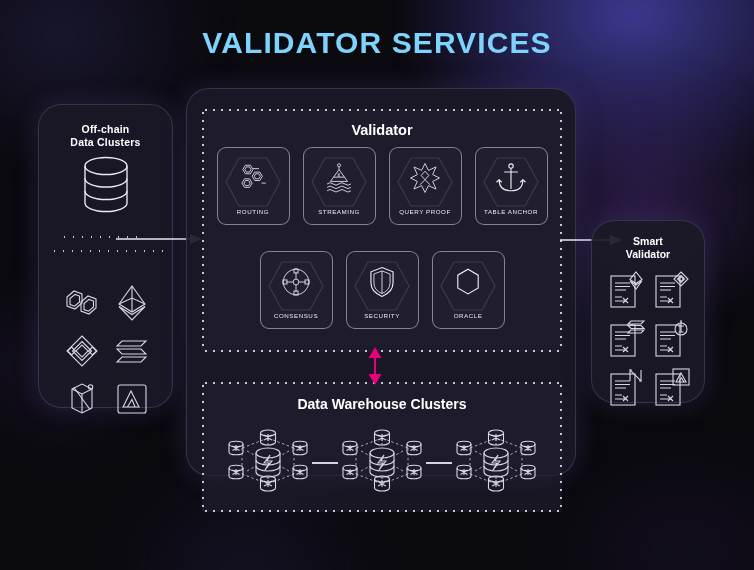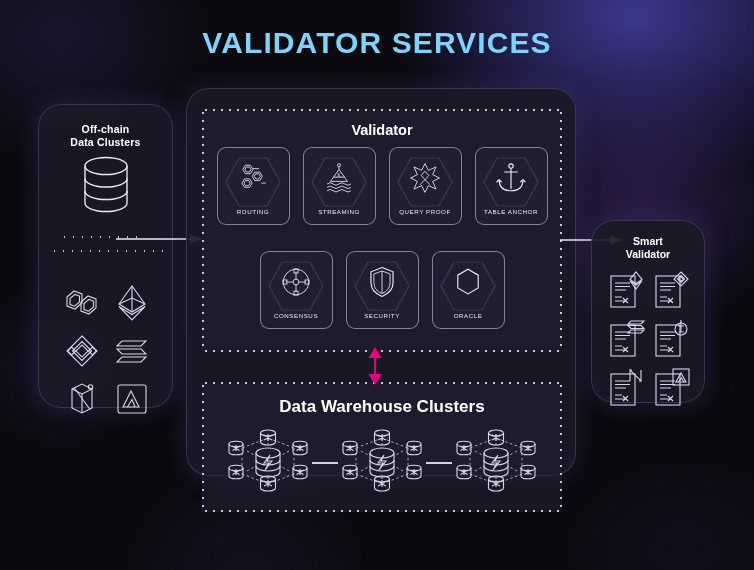--- a/index.html
+++ b/index.html
@@ -95,21 +95,21 @@
     width:58px; height:52px; opacity:.85;
   }
   .svc-icon{ position:relative; margin-top:13px; width:34px; height:34px; z-index:2; }
   .svc-label{
     position:absolute; bottom:9px; left:0; width:100%; text-align:center;
     font-size:6.2px; color:#e9e6f4; letter-spacing:.55px;
   }
 
   
   #warehouse-box{ left:15px; top:293px; width:360px; height:130px; }
-  #warehouse-title{ position:absolute; top:14px; left:0; width:100%; font-size:17px; }
+  #warehouse-title{ position:absolute; top:14px; left:0; width:100%; font-size:14px; }
   #cluster-row{
     position:absolute; top:44px; left:0; width:100%;
     display:flex; align-items:center; justify-content:center; gap:2px;
   }
   .cluster-link{ width:26px; height:2px; background:#d6d2e4; }
 
   
   #right-panel{ left:591px; top:220px; width:114px; height:183px;padding-left:28px; }
   #right-panel .panel-title{ font-size:10.5px; }
   #sc-title{ position:absolute; top:14px; left:0; width:100%; }

